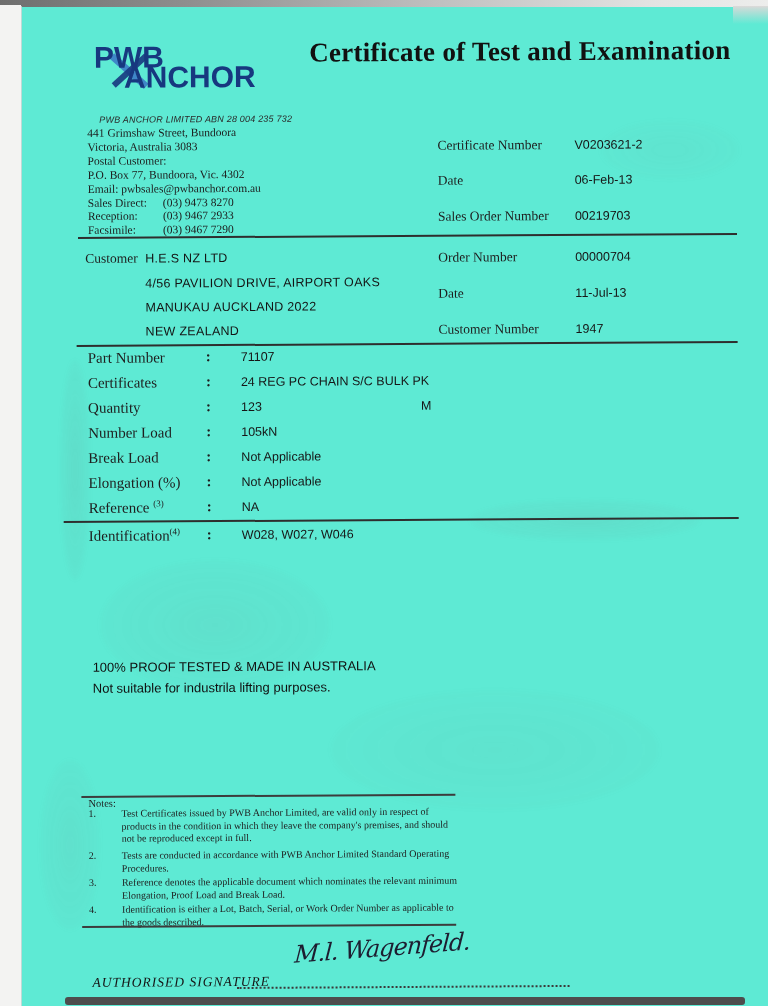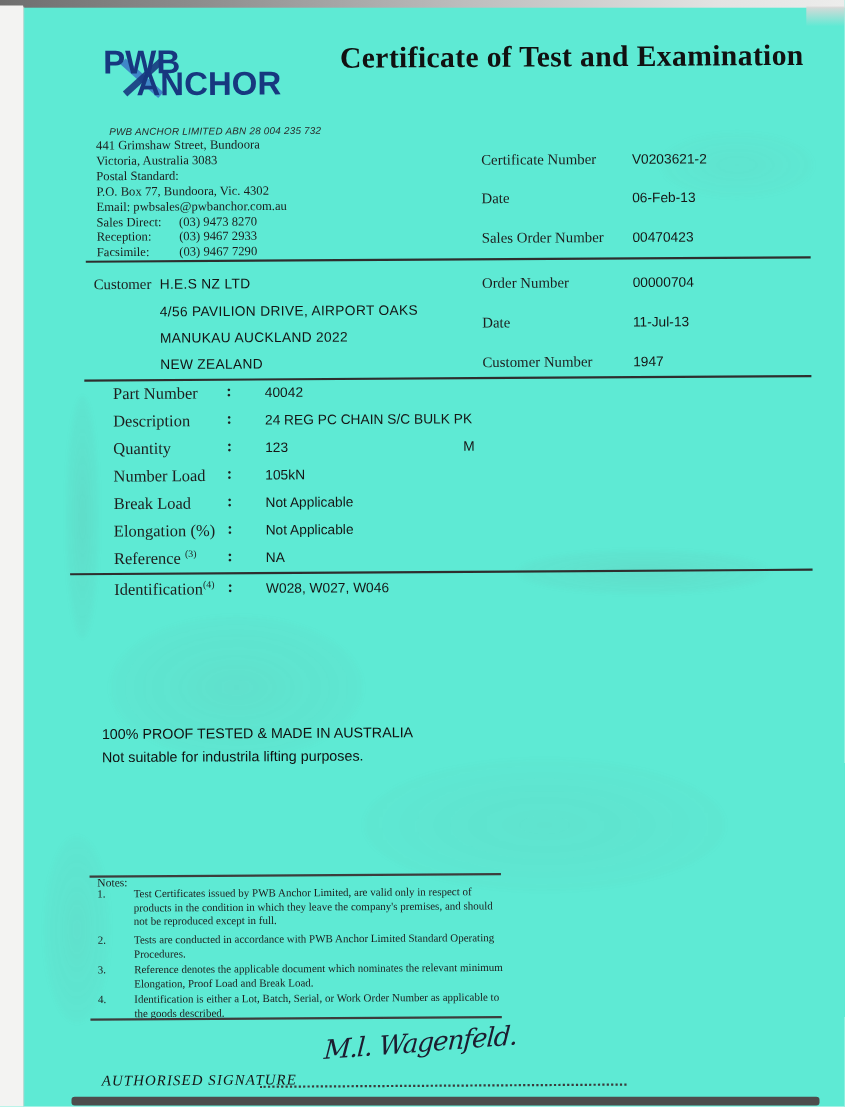--- a/index.html
+++ b/index.html
@@ -59,21 +59,21 @@
   .hr{background:#2e2e2e;}
   .hr1{left:78px;top:237px;width:659px;height:2px;}
   .hr2{left:76px;top:345px;width:661px;height:2px;}
   .hr3{left:62px;top:521px;width:675px;height:2px;}
 
   .cust-label{left:85px;top:251px;font-size:13.5px;}
   .cust-line{font-family:"Liberation Sans",sans-serif;font-size:12.5px;
     letter-spacing:.3px;color:#141414;}
 
   .detail-row{position:absolute;left:85px;width:650px;height:20px;}
-  .detail-row .dl{position:absolute;left:17px;top:0;font-size:15px;white-space:nowrap;}
+  .detail-row .dl{position:absolute;left:2px;top:0;font-size:15px;white-space:nowrap;}
   .detail-row .dl sup{font-size:9px;}
   .detail-row .dc{position:absolute;left:120px;top:0;font-size:15px;font-weight:bold;}
   .detail-row .dv{position:absolute;left:155px;top:2px;
     font-family:"Liberation Sans",sans-serif;font-size:12.5px;color:#161616;white-space:nowrap;}
   .detail-row .dx{position:absolute;left:335px;top:2px;
     font-family:"Liberation Sans",sans-serif;font-size:12.5px;color:#161616;}
 
   .statement{left:90px;font-family:"Liberation Sans",sans-serif;font-size:13px;color:#101010;}
 
   .notes-line{background:#3c3c3c;height:2px;}
@@ -114,21 +114,21 @@
       <span class="l1">PWB</span>
       <span class="l2">ANCHOR</span>
     </div>
 
     <div class="abs title">Certificate of Test and Examination</div>
 
     <div class="abs company-line">PWB ANCHOR LIMITED  ABN 28 004 235 732</div>
     <div class="abs addr">
       <div>441 Grimshaw Street, Bundoora</div>
       <div>Victoria, Australia 3083</div>
-      <div>Postal Standard:</div>
+      <div>Postal Customer:</div>
       <div>P.O. Box 77, Bundoora, Vic. 4302</div>
       <div>Email: pwbsales@pwbanchor.com.au</div>
       <div class="phone-row">
         <span class="pl">Sales Direct:</span>
         <span class="pv">(03) 9473 8270</span>
       </div>
       <div class="phone-row">
         <span class="pl">Reception:</span>
         <span class="pv">(03) 9467 2933</span>
       </div>
@@ -141,21 +141,21 @@
     <div class="info-row" style="top:140px">
       <span class="il">Certificate Number</span>
       <span class="iv">V0203621-2</span>
     </div>
     <div class="info-row" style="top:175px">
       <span class="il">Date</span>
       <span class="iv">06-Feb-13</span>
     </div>
     <div class="info-row" style="top:211px">
       <span class="il">Sales Order Number</span>
-      <span class="iv">00470423</span>
+      <span class="iv">00219703</span>
     </div>
 
     <div class="abs hr hr1"></div>
 
     <div class="abs cust-label">Customer</div>
     <div class="abs cust-line" style="left:145px;top:252px">H.E.S NZ LTD</div>
     <div class="abs cust-line" style="left:145px;top:277px">4/56 PAVILION DRIVE, AIRPORT OAKS</div>
     <div class="abs cust-line" style="left:145px;top:301px">MANUKAU  AUCKLAND  2022</div>
     <div class="abs cust-line" style="left:145px;top:325px">NEW ZEALAND</div>
 
@@ -170,24 +170,24 @@
     <div class="info-row" style="top:324px">
       <span class="il">Customer Number</span>
       <span class="iv">1947</span>
     </div>
 
     <div class="abs hr hr2"></div>
 
     <div class="detail-row" style="top:349px">
       <span class="dl"><span>Part Number</span><sup></sup></span>
       <span class="dc">:</span>
-      <span class="dv">40042</span>
+      <span class="dv">71107</span>
     </div>
     <div class="detail-row" style="top:374px">
-      <span class="dl"><span>Description</span><sup></sup></span>
+      <span class="dl"><span>Certificates</span><sup></sup></span>
       <span class="dc">:</span>
       <span class="dv">24 REG PC CHAIN S/C BULK PK</span>
     </div>
     <div class="detail-row" style="top:399px">
       <span class="dl"><span>Quantity</span><sup></sup></span>
       <span class="dc">:</span>
       <span class="dv">123</span>
       <span class="dx">M</span>
     </div>
     <div class="detail-row" style="top:424px">

